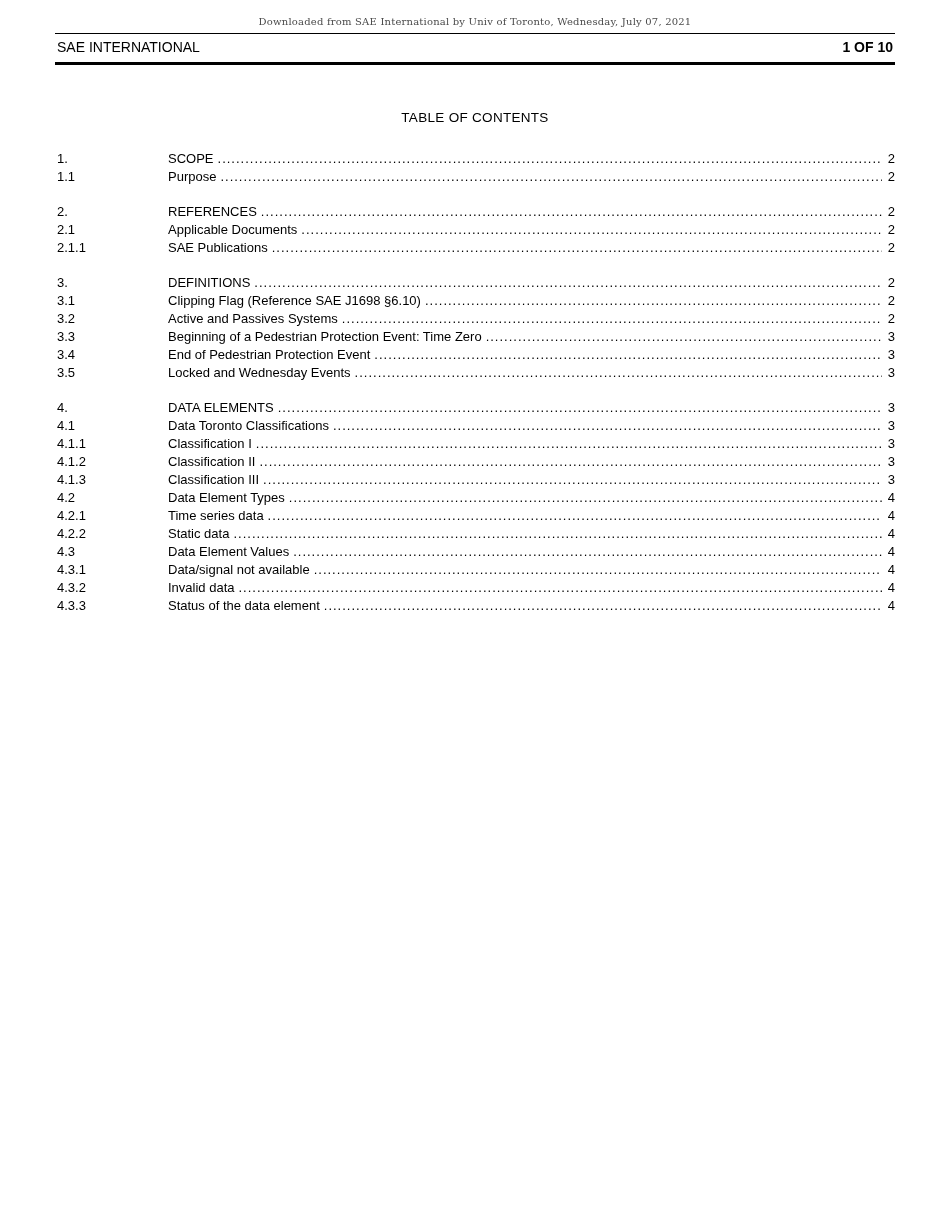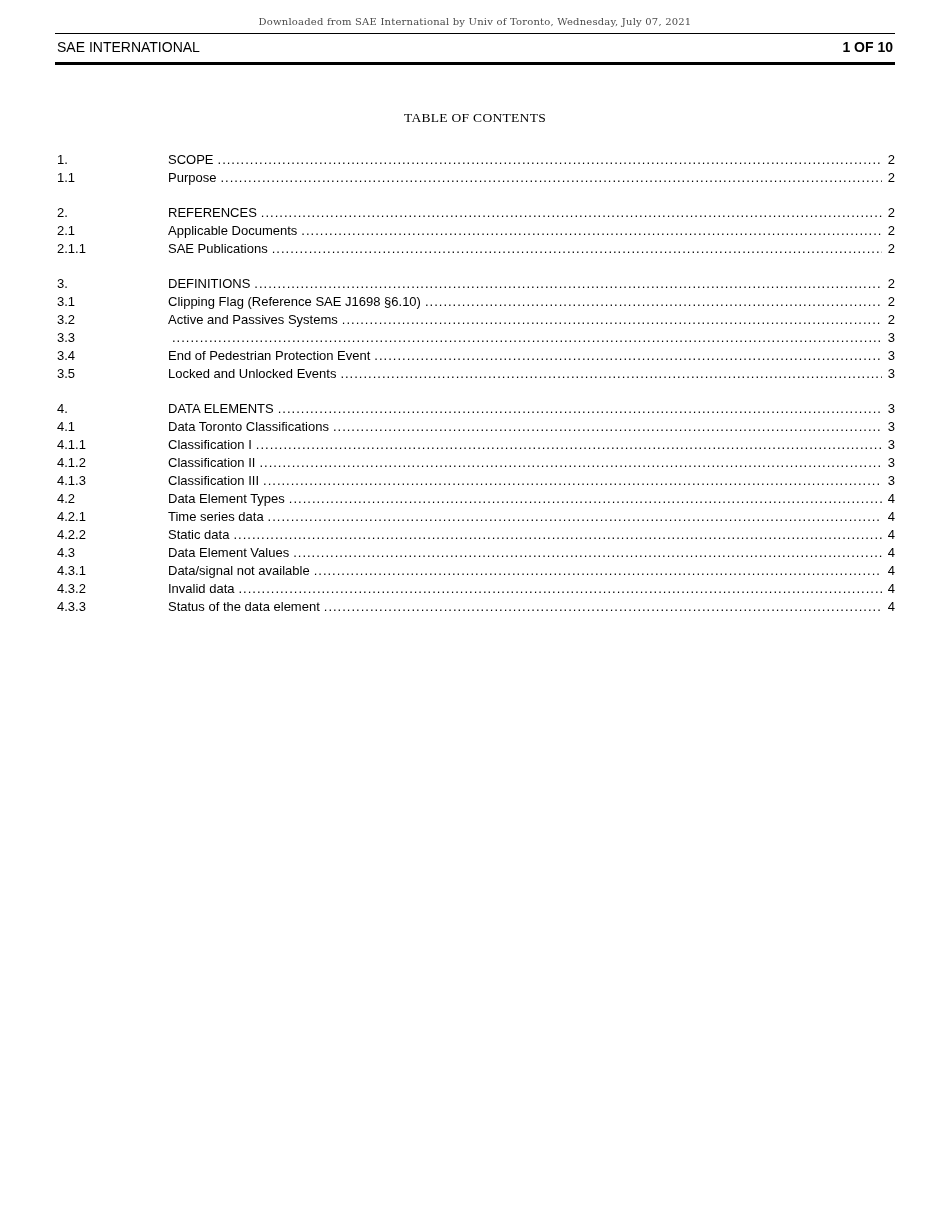--- a/index.html
+++ b/index.html
@@ -32,21 +32,20 @@
     font-size: 14px;
   }
   .header .h-left   { flex: 1; text-align: left; }
   .header .h-center { flex: 1.2; text-align: center; }
   .header .h-right  { flex: 1; text-align: right; font-weight: bold; }
   .toc-title {
     margin-top: 45px;
     text-align: center;
     font-size: 13.5px;
     letter-spacing: 0.3px;
-    font-family: Liberation Serif, serif;
   }
   .toc {
     margin: 25px 55px 0 57px;
     font-size: 13px;
   }
   .toc-group { margin-top: 17px; }
   .toc-group:first-child { margin-top: 0; }
   .row {
     display: flex;
     align-items: baseline;
@@ -134,32 +133,33 @@
         <span class="page">2</span>
       </div>
       <div class="row">
         <span class="num">3.2</span>
         <span class="title">Active and Passives Systems</span>
         <span class="leader">....................................................................................................................................................................................................................................................................</span>
         <span class="page">2</span>
       </div>
       <div class="row">
         <span class="num">3.3</span>
+        <span class="title">Beginning of a Pedestrian Protection Event: Time Zero</span>
         <span class="leader">....................................................................................................................................................................................................................................................................</span>
         <span class="page">3</span>
       </div>
       <div class="row">
         <span class="num">3.4</span>
         <span class="title">End of Pedestrian Protection Event</span>
         <span class="leader">....................................................................................................................................................................................................................................................................</span>
         <span class="page">3</span>
       </div>
       <div class="row">
         <span class="num">3.5</span>
-        <span class="title">Locked and Unlocked Events</span>
+        <span class="title">Locked and Wednesday Events</span>
         <span class="leader">....................................................................................................................................................................................................................................................................</span>
         <span class="page">3</span>
       </div>
     </div>
     <div class="toc-group">
       <div class="row">
         <span class="num">4.</span>
         <span class="title">DATA ELEMENTS</span>
         <span class="leader">....................................................................................................................................................................................................................................................................</span>
         <span class="page">3</span>

